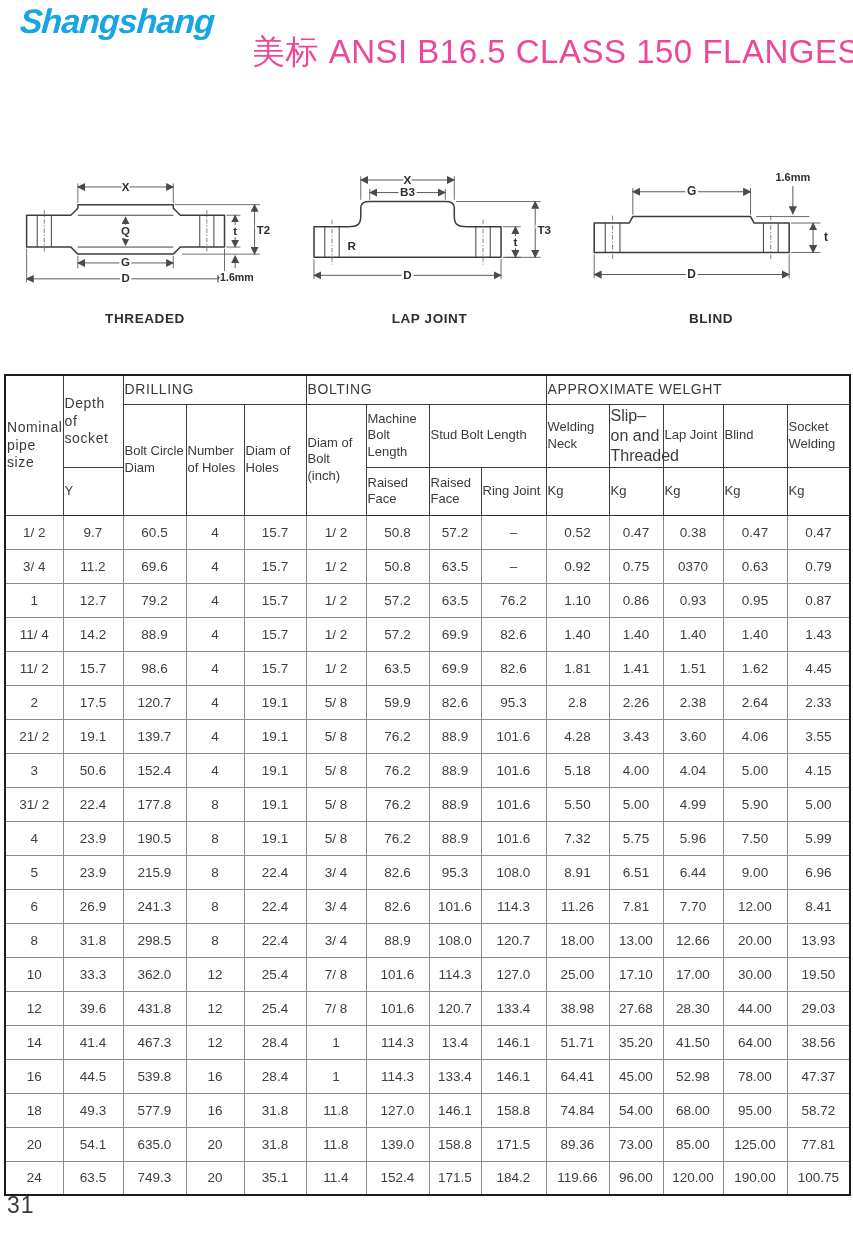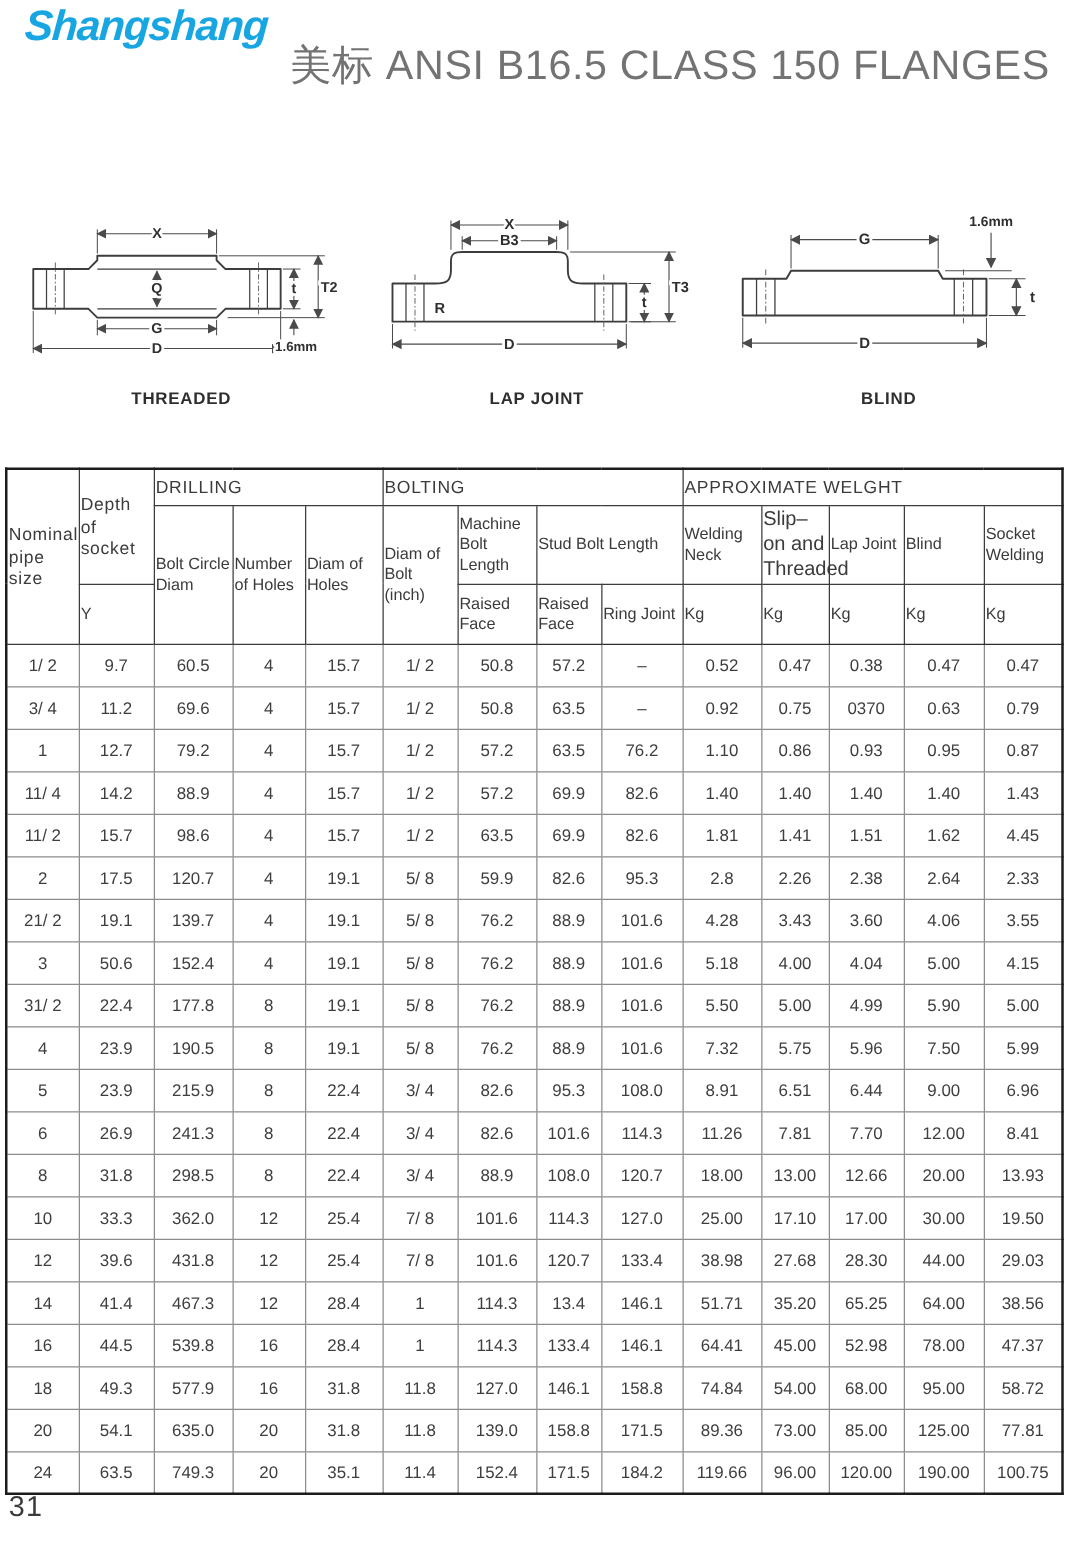--- a/index.html
+++ b/index.html
@@ -6,21 +6,21 @@
   body { background:#ffffff; font-family:"Liberation Sans", sans-serif; }
   .page { position:relative; width:853px; height:1252px; background:#fff; overflow:hidden; }
 
   
   .logo { position:absolute; left:20px; top:2px; }
   .brand { font-size:34px; font-weight:bold; font-style:italic; color:#18a6e2; letter-spacing:-1px; transform:skewX(-4deg); }
   .tagline { font-size:20px; color:#18a6e2; margin-top:-1px; letter-spacing:0.2px; }
   .tagline .t2 { font-weight:bold; margin-left:5px; }
 
   
-  .title { position:absolute; left:232px; top:30px; width:600px; font-size:33px; color:#737373; white-space:nowrap; letter-spacing:0.5px; }
+  .title { position:absolute; left:252px; top:30px; width:600px; font-size:33px; color:#ec4899; white-space:nowrap; letter-spacing:0.5px; }
 
   
   .diagrams { position:absolute; top:162px; left:0; width:853px; display:flex; justify-content:space-between; align-items:flex-end; padding:0 16px; }
   .diagram { display:flex; flex-direction:column; align-items:center; }
   .caption { font-size:13.5px; font-weight:bold; color:#2e2e2e; letter-spacing:0.6px; margin-top:7px; }
   .profile { fill:none; stroke:#3d3d3d; stroke-width:1.7; stroke-linejoin:round; }
   .thin { stroke:#3d3d3d; stroke-width:1.1; }
   .center { stroke:#666; stroke-width:0.9; stroke-dasharray:5 2 1.5 2; }
   .ext { stroke:#4a4a4a; stroke-width:0.9; }
   .dim, .dimarrow { stroke:#4a4a4a; stroke-width:1; }
@@ -455,21 +455,21 @@
           <td>41.4</td>
           <td>467.3</td>
           <td>12</td>
           <td>28.4</td>
           <td>1</td>
           <td>114.3</td>
           <td>13.4</td>
           <td>146.1</td>
           <td>51.71</td>
           <td>35.20</td>
-          <td>65.25</td>
+          <td>41.50</td>
           <td>64.00</td>
           <td>38.56</td>
         </tr>
         <tr>
           <td>16</td>
           <td>44.5</td>
           <td>539.8</td>
           <td>16</td>
           <td>28.4</td>
           <td>1</td>

